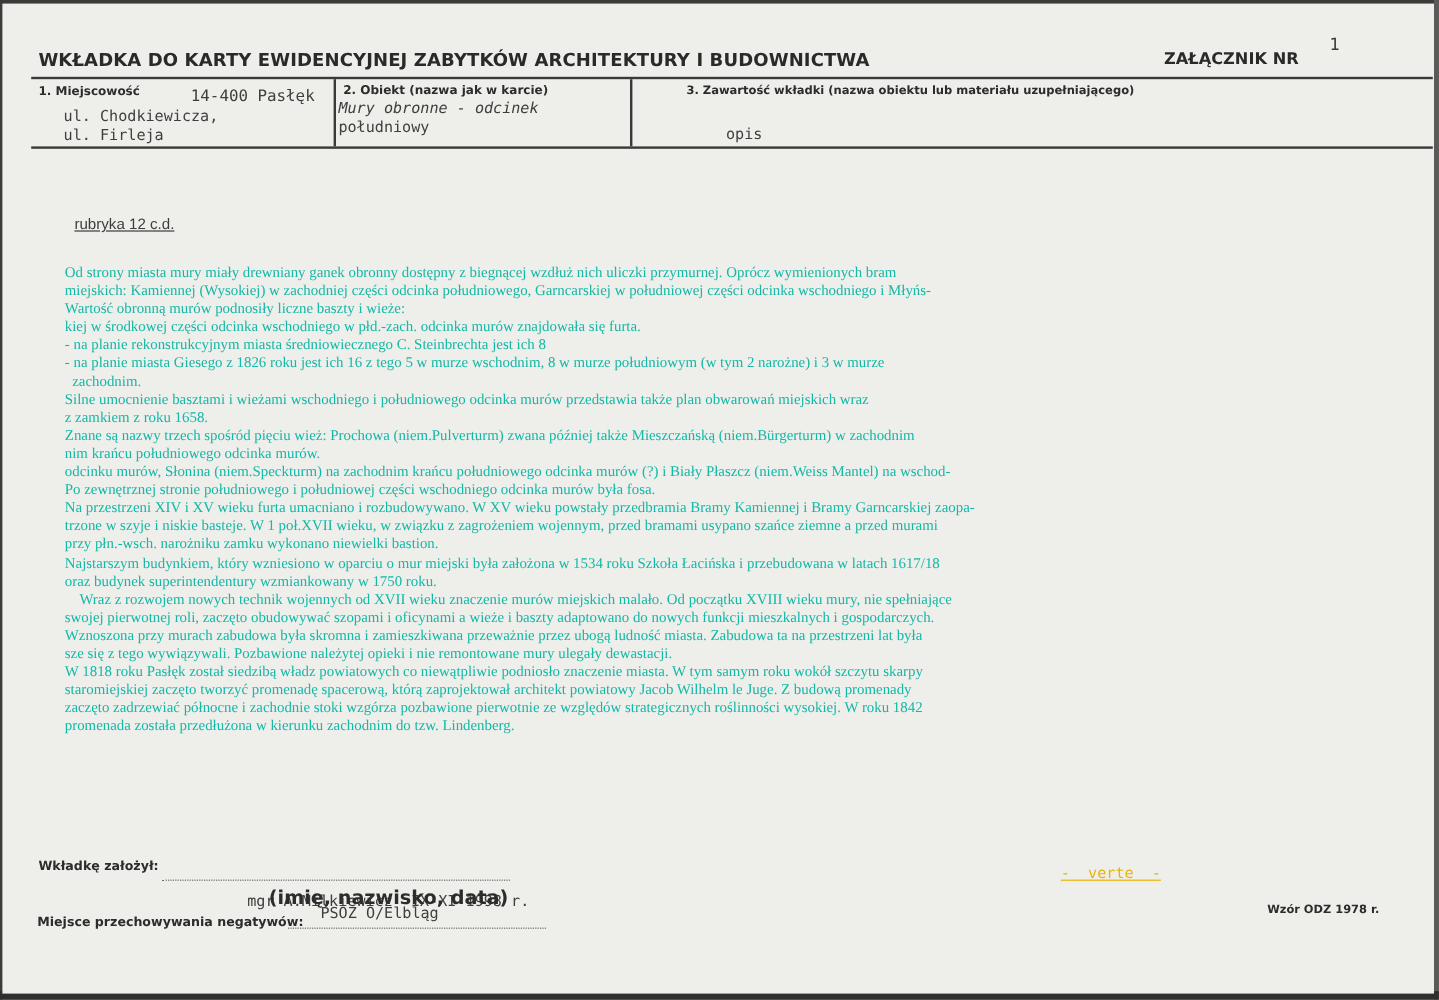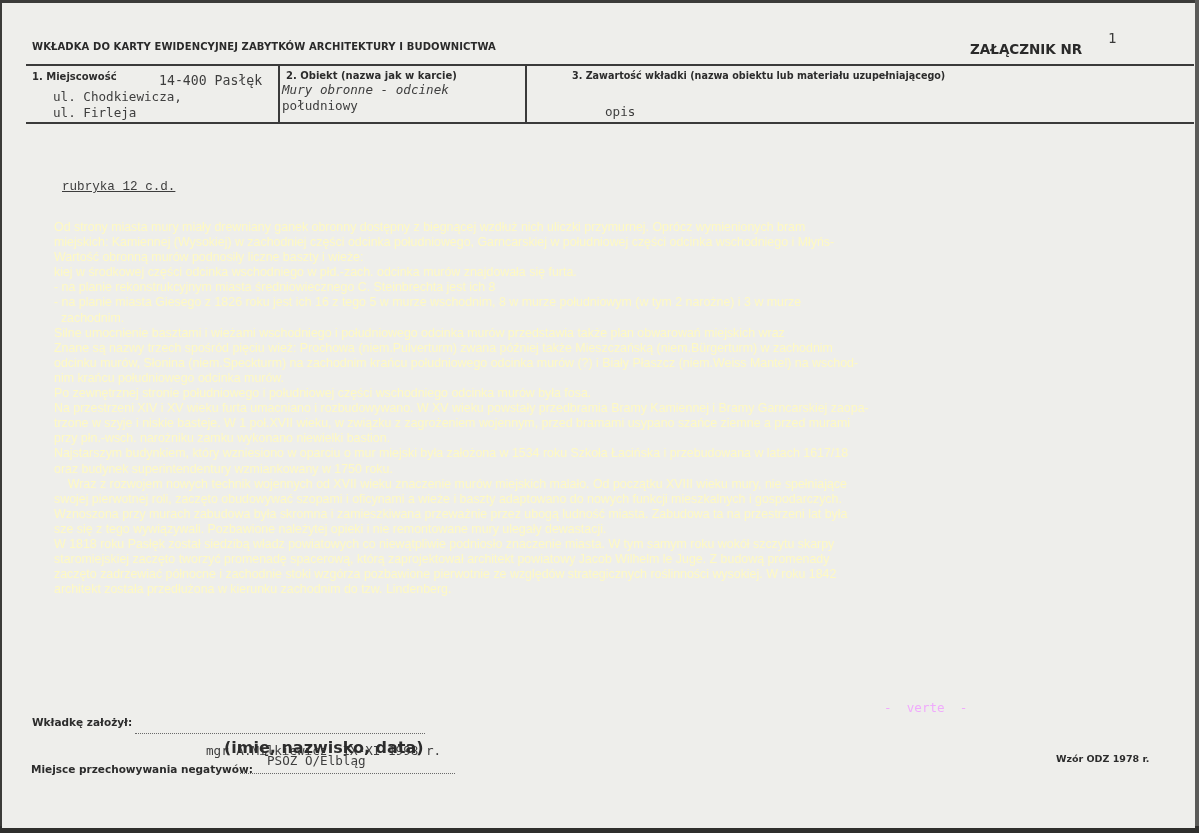--- a/index.html
+++ b/index.html
@@ -12,21 +12,21 @@
     position:absolute; left:2px; top:3px; width:1193px; height:825px;
     background:#eeeeeb;
   }
   .frame-top { position:absolute; left:0; top:0; width:1199px; height:3px; background:#3b3b39; }
   .frame-bottom { position:absolute; left:0; top:826px; width:1199px; height:7px; background:#2f2f2d; }
   .frame-left { position:absolute; left:0; top:0; width:2px; height:833px; background:#3b3b39; }
   .frame-right { position:absolute; left:1195px; top:0; width:4px; height:833px; background:#5a5a58; }
 
   .form-title {
     position:absolute; left:32px; top:41px;
-    font-family:"DejaVu Sans", sans-serif; font-size:10px; font-weight:600;
+    font-family:"DejaVu Sans", sans-serif; font-size:15px; font-weight:600;
     color:#2a2a2a; letter-spacing:0.1px;
   }
   .annex-label {
     position:absolute; left:970px; top:41px;
     font-size:13.5px; font-weight:600; color:#2a2a2a;
   }
   .annex-number {
     position:absolute; left:1108px; top:30px;
     font-family:"DejaVu Sans Mono", monospace; font-size:14px; color:#3a3a3a;
   }
@@ -36,38 +36,38 @@
   .cell-label {
     position:absolute; font-size:10px; font-weight:600; color:#2c2c2c;
   }
   .typed {
     position:absolute;
     font-family:"DejaVu Sans Mono", monospace; font-size:12.6px; color:#3e3e3e;
     white-space:pre; line-height:16px;
   }
   .body-text {
     position:absolute; left:54px; top:220px; width:1140px;
-    font-family:Liberation Sans, sans-serif; font-size:12.4px; color:#fef9c3;
+    font-family:Liberation Serif, serif; font-size:12.4px; color:#14b8a6;
     line-height:15.1px;
   }
   .body-text .line { white-space:pre; height:15.1px; }
   .rubric {
     position:absolute; left:62px; top:180px;
-    font-family:Liberation Mono, monospace; font-size:12.6px; color:#3d3d3d;
+    font-family:Liberation Sans, sans-serif; font-size:12.6px; color:#3d3d3d;
     text-decoration:underline;
   }
   .footer-label {
     position:absolute; font-size:10.5px; font-weight:600; color:#2c2c2c;
   }
   .dotted {
     position:absolute; height:0; border-top:1px dotted #6a6a6a;
   }
   .verte {
-    position:absolute; left:884px; top:700px;
-    font-family:"DejaVu Sans Mono", monospace; font-size:12.6px; color:#f0abfc; white-space:pre;
+    position:absolute; left:884px; top:720px;
+    font-family:"DejaVu Sans Mono", monospace; font-size:12.6px; color:#eab308; white-space:pre;text-decoration:underline;
   }
   .pattern {
     position:absolute; left:1056px; top:753px;
     font-size:9.5px; font-weight:600; color:#2c2c2c;
   }
 </style>
 </head>
 <body>
 
 <div class="frame-top"></div>
@@ -102,37 +102,38 @@
 
 <div class="body-text">
   <div class="line">Od strony miasta mury miały drewniany ganek obronny dostępny z biegnącej wzdłuż nich uliczki przymurnej. Oprócz wymienionych bram</div>
   <div class="line">miejskich: Kamiennej (Wysokiej) w zachodniej części odcinka południowego, Garncarskiej w południowej części odcinka wschodniego i Młyńs-</div>
   <div class="line">Wartość obronną murów podnosiły liczne baszty i wieże:</div>
   <div class="line">kiej w środkowej części odcinka wschodniego w płd.-zach. odcinka murów znajdowała się furta.</div>
   <div class="line">- na planie rekonstrukcyjnym miasta średniowiecznego C. Steinbrechta jest ich 8</div>
   <div class="line">- na planie miasta Giesego z 1826 roku jest ich 16 z tego 5 w murze wschodnim, 8 w murze południowym (w tym 2 narożne) i 3 w murze</div>
   <div class="line">  zachodnim.</div>
   <div class="line">Silne umocnienie basztami i wieżami wschodniego i południowego odcinka murów przedstawia także plan obwarowań miejskich wraz</div>
+  <div class="line">z zamkiem z roku 1658.</div>
   <div class="line">Znane są nazwy trzech spośród pięciu wież: Prochowa (niem.Pulverturm) zwana później także Mieszczańską (niem.Bürgerturm) w zachodnim</div>
+  <div class="line">nim krańcu południowego odcinka murów.</div>
   <div class="line">odcinku murów, Słonina (niem.Speckturm) na zachodnim krańcu południowego odcinka murów (?) i Biały Płaszcz (niem.Weiss Mantel) na wschod-</div>
-  <div class="line">nim krańcu południowego odcinka murów.</div>
   <div class="line">Po zewnętrznej stronie południowego i południowej części wschodniego odcinka murów była fosa.</div>
   <div class="line">Na przestrzeni XIV i XV wieku furta umacniano i rozbudowywano. W XV wieku powstały przedbramia Bramy Kamiennej i Bramy Garncarskiej zaopa-</div>
   <div class="line">trzone w szyje i niskie basteje. W 1 poł.XVII wieku, w związku z zagrożeniem wojennym, przed bramami usypano szańce ziemne a przed murami</div>
   <div class="line">przy płn.-wsch. narożniku zamku wykonano niewielki bastion.</div>
   <div class="line">Najstarszym budynkiem, który wzniesiono w oparciu o mur miejski była założona w 1534 roku Szkoła Łacińska i przebudowana w latach 1617/18</div>
   <div class="line">oraz budynek superintendentury wzmiankowany w 1750 roku.</div>
   <div class="line">    Wraz z rozwojem nowych technik wojennych od XVII wieku znaczenie murów miejskich malało. Od początku XVIII wieku mury, nie spełniające</div>
   <div class="line">swojej pierwotnej roli, zaczęto obudowywać szopami i oficynami a wieże i baszty adaptowano do nowych funkcji mieszkalnych i gospodarczych.</div>
   <div class="line">Wznoszona przy murach zabudowa była skromna i zamieszkiwana przeważnie przez ubogą ludność miasta. Zabudowa ta na przestrzeni lat była</div>
   <div class="line">sze się z tego wywiązywali. Pozbawione należytej opieki i nie remontowane mury ulegały dewastacji.</div>
   <div class="line">W 1818 roku Pasłęk został siedzibą władz powiatowych co niewątpliwie podniosło znaczenie miasta. W tym samym roku wokół szczytu skarpy</div>
   <div class="line">staromiejskiej zaczęto tworzyć promenadę spacerową, którą zaprojektował architekt powiatowy Jacob Wilhelm le Juge. Z budową promenady</div>
   <div class="line">zaczęto zadrzewiać północne i zachodnie stoki wzgórza pozbawione pierwotnie ze względów strategicznych roślinności wysokiej. W roku 1842</div>
-  <div class="line">architekt została przedłużona w kierunku zachodnim do tzw. Lindenberg.</div>
+  <div class="line">promenada została przedłużona w kierunku zachodnim do tzw. Lindenberg.</div>
 </div>
 
 <div class="verte">-  verte  -</div>
 
 <div class="footer-label" style="left:32px; top:716px;">Wkładkę założył:</div>
 <div class="typed" style="left:170px; top:743px;margin-left:36px;">mgr A.Milkiewicz  IX-XI 1998 r.</div>
 <div class="dotted" style="left:135px; top:733px; width:290px;"></div>
 <div class="footer-label" style="left:224px; top:738px; font-size:16px;">(imię, nazwisko, data)</div>
 
 <div class="footer-label" style="left:31px; top:763px;">Miejsce przechowywania negatywów:</div>

